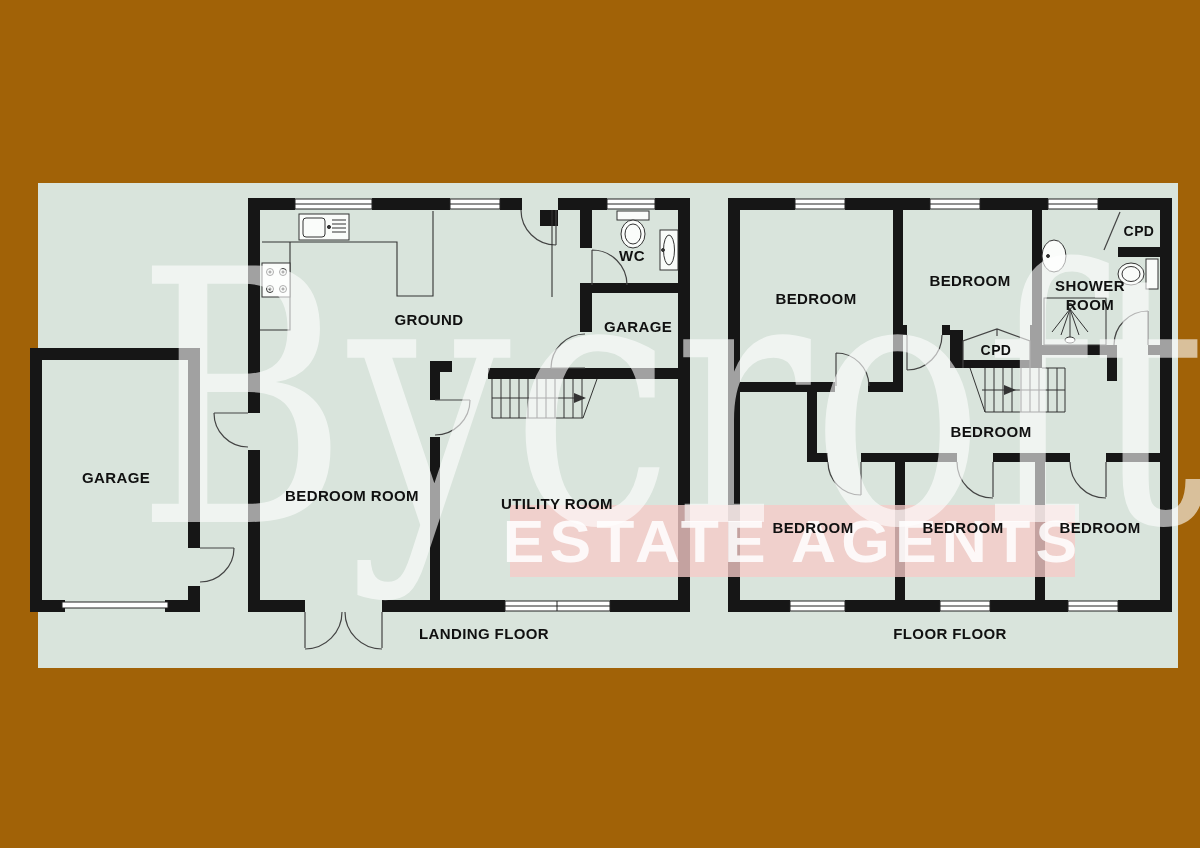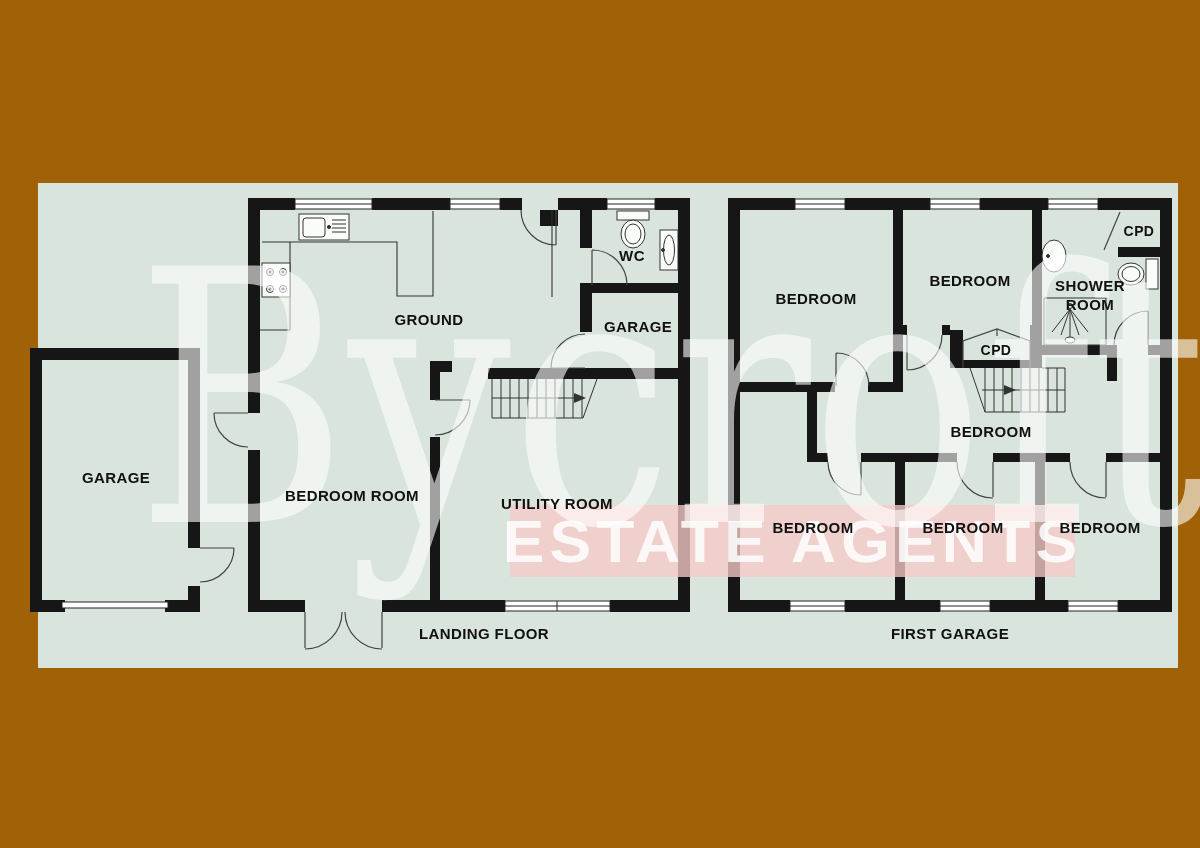--- a/index.html
+++ b/index.html
@@ -264,15 +264,15 @@
   <div class="lbl" style="left:816px;top:299px">BEDROOM</div>
   <div class="lbl" style="left:970px;top:281px">BEDROOM</div>
   <div class="lbl" style="left:1090px;top:296px"><span>SHOWER</span><br>
     <span>ROOM</span></div>
   <div class="lbl small" style="left:1139px;top:232px">CPD</div>
   <div class="lbl small" style="left:996px;top:351px">CPD</div>
   <div class="lbl" style="left:991px;top:432px">BEDROOM</div>
   <div class="lbl" style="left:813px;top:528px">BEDROOM</div>
   <div class="lbl" style="left:963px;top:528px">BEDROOM</div>
   <div class="lbl" style="left:1100px;top:528px">BEDROOM</div>
-  <div class="lbl" style="left:950px;top:634px">FIRST GARAGE</div>
+  <div class="lbl" style="left:950px;top:634px">FLOOR FLOOR</div>
 
 </div>
 
 </body></html>

